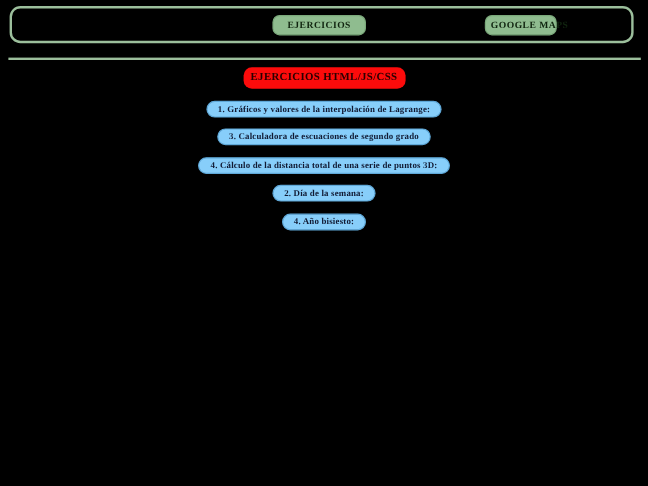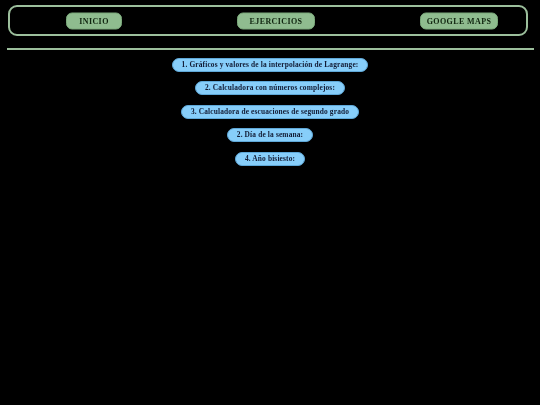--- a/index.html
+++ b/index.html
@@ -46,22 +46,22 @@
     text-align: center;
     font-size: 8px;
     font-weight: bold;
     letter-spacing: 0.4px;
     font-family: "Liberation Serif", "DejaVu Serif", serif;
     cursor: pointer;
     white-space: nowrap;
     padding: 0 4px;
   }
   .nav-btn-1 { left: 56px;  width: 56px; }
-  .nav-btn-2 { left: 227px; width: 78px; }
-  .nav-btn-3 { left: 410px; width: 78px; }
+  .nav-btn-2 { left: 217px; width: 78px; }
+  .nav-btn-3 { left: 394px; width: 60px; }
 
   .nav-rule {
     position: absolute;
     left: 7px;
     top: 40px;
     width: 527px;
     height: 0;
     border: 0;
     border-top: 2px solid #9cbf9c;
   }
@@ -121,39 +121,39 @@
     white-space: nowrap;
     cursor: pointer;
     text-decoration: none;
   }
 </style>
 </head>
 <body>
 
 <div class="nav-wrap">
   <div class="nav-inner">
-    <a class="nav-btn nav-btn-1">INICIO</a>
     <a class="nav-btn nav-btn-2">EJERCICIOS</a>
     <a class="nav-btn nav-btn-3">GOOGLE MAPS</a>
   </div>
 </div>
 <hr class="nav-rule">
 
 <div class="main">
 
+  <div class="page-title">EJERCICIOS HTML/JS/CSS</div>
 
   <ul class="link-list">
     <li class="link-row">
       <a class="link-pill">1. Gráficos y valores de la interpolación de Lagrange:</a>
     </li>
     <li class="link-row">
-      <a class="link-pill">2. Calculadora con números complejos:</a>
+      <a class="link-pill">3. Calculadora de escuaciones de segundo grado</a>
     </li>
     <li class="link-row">
-      <a class="link-pill">3. Calculadora de escuaciones de segundo grado</a>
+      <a class="link-pill">4. Cálculo de la distancia total de una serie de puntos 3D:</a>
     </li>
     <li class="link-row">
       <a class="link-pill">2. Día de la semana:</a>
     </li>
     <li class="link-row">
       <a class="link-pill">4. Año bisiesto:</a>
     </li>
   </ul>
 
 </div>

